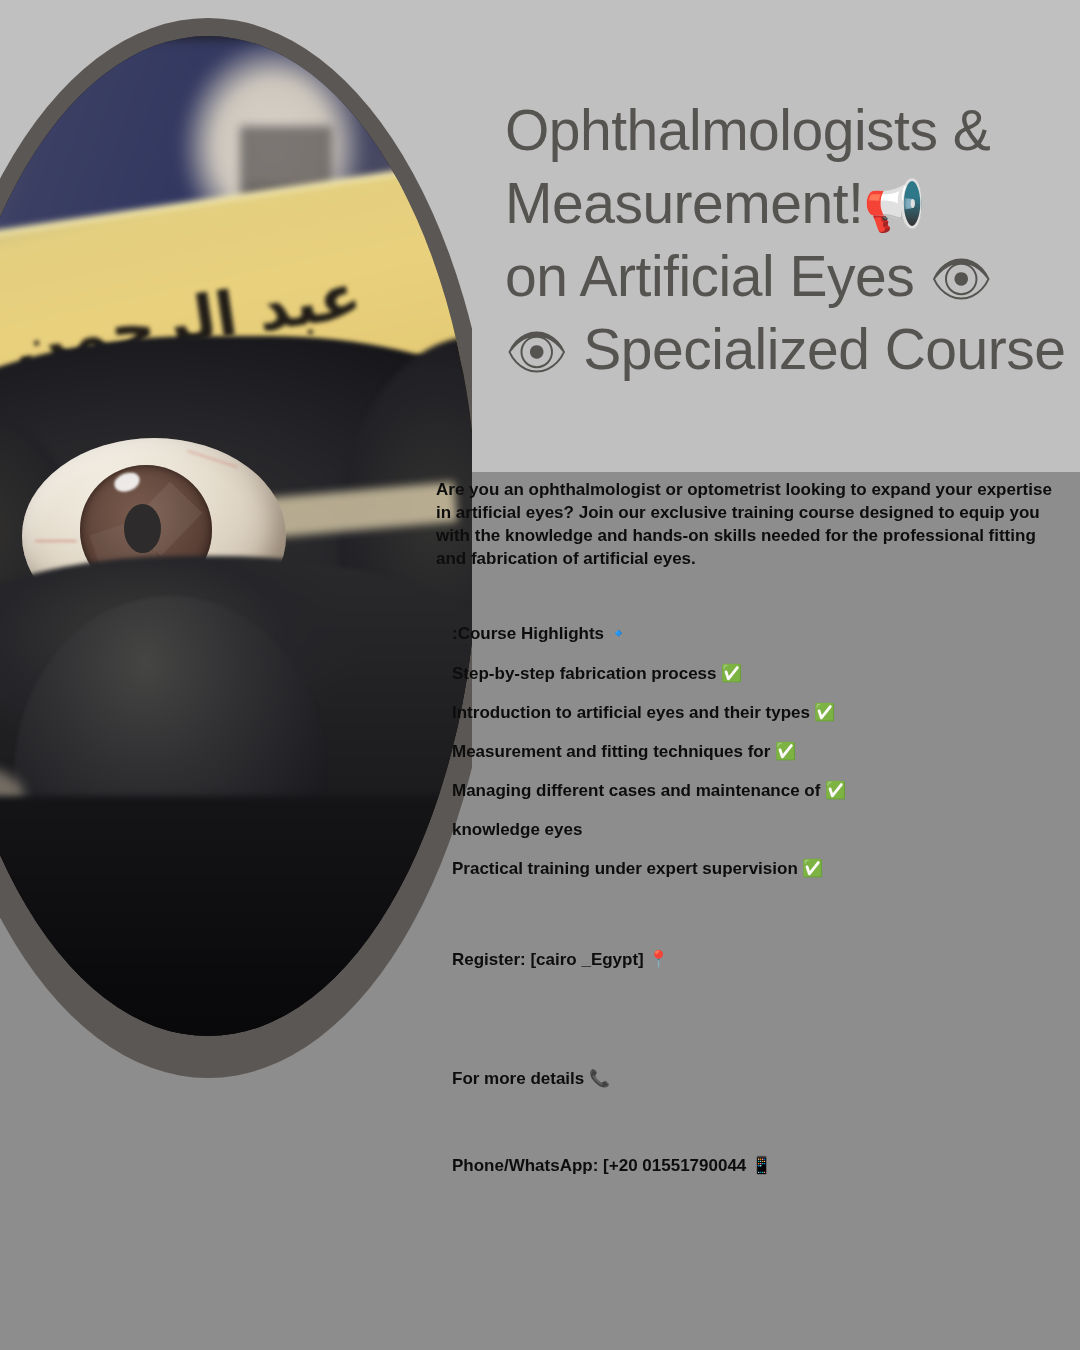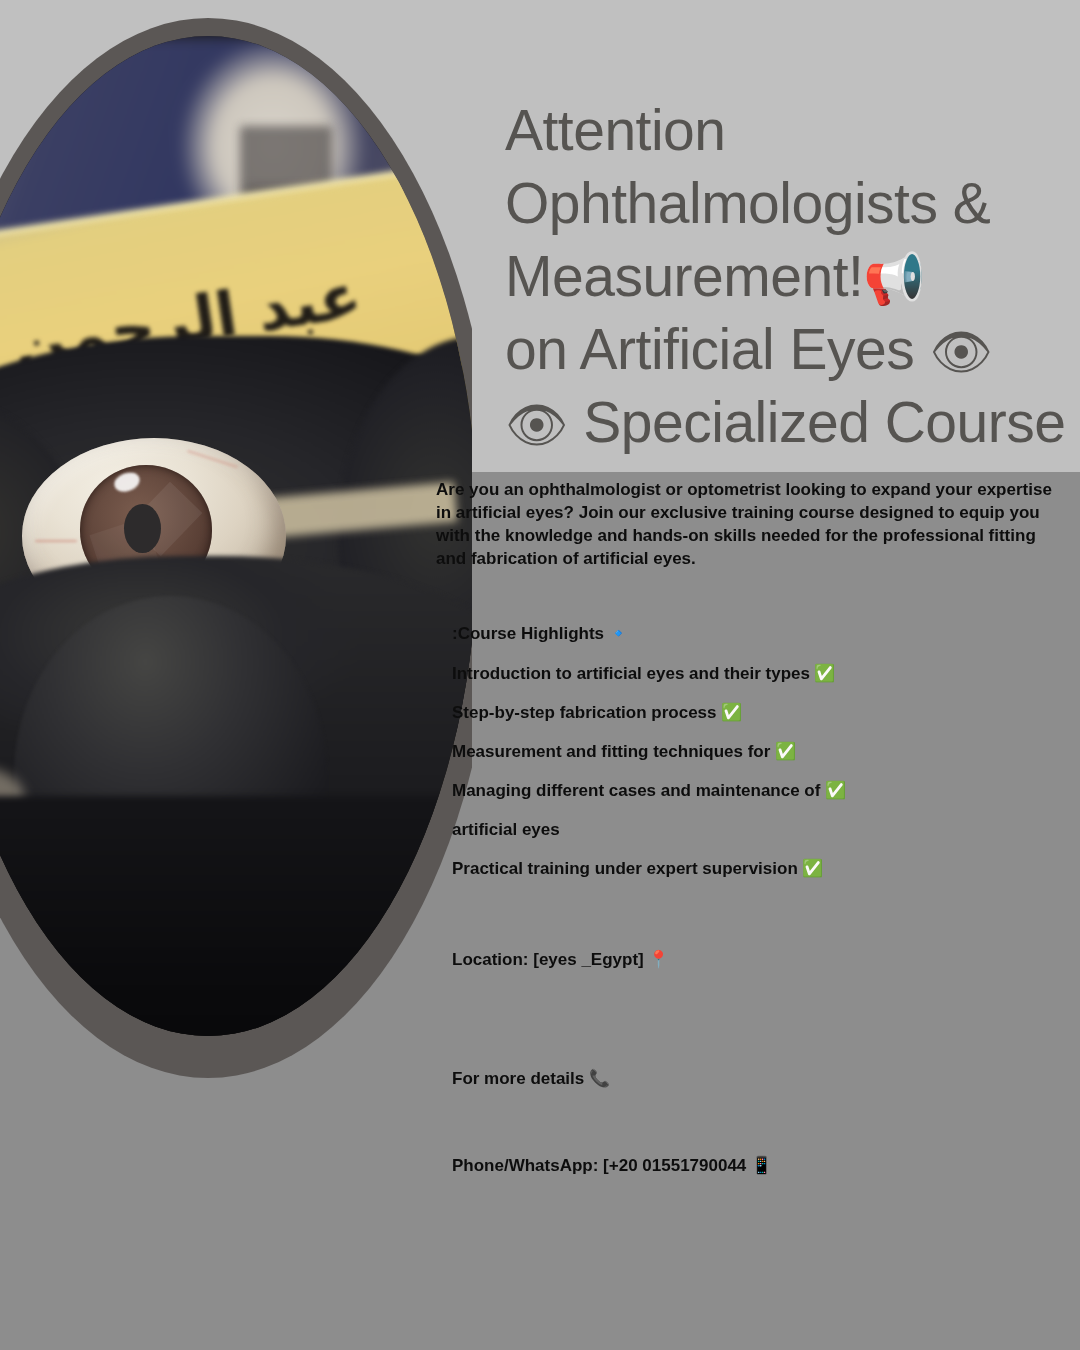--- a/index.html
+++ b/index.html
@@ -334,49 +334,48 @@
       </div>
 
       <div class="ph-glove-bottom"></div>
       <div class="ph-thumb"></div>
       <div class="ph-pale-bottomleft"></div>
       <div class="ph-darkfloor"></div>
     </div>
   </div>
 
   <div class="heading">
-    <div>Attention</div>
     <div>Ophthalmologists &amp;</div>
     <div><span>Measurement!</span><span class="em">📢</span></div>
     <div><span>on Artificial Eyes</span> <span class="em">👁</span></div>
     <div><span class="em">👁</span> <span>Specialized Course</span></div>
   </div>
 
   <div class="body-col">
 
     <p class="para">Are you an ophthalmologist or optometrist looking to expand your expertise in artificial eyes? Join our exclusive training course designed to equip you with the knowledge and hands-on skills needed for the professional fitting and fabrication of artificial eyes.</p>
 
     <div class="spacer"></div>
 
     <p class="line"><span>:Course Highlights</span> <span class="emj">🔹</span></p>
 
+    <p class="line"><span>Step-by-step fabrication process</span> <span class="emj">✅</span></p>
+
     <p class="line"><span>Introduction to artificial eyes and their types</span> <span class="emj">✅</span></p>
 
-    <p class="line"><span>Step-by-step fabrication process</span> <span class="emj">✅</span></p>
-
     <p class="line"><span>Measurement and fitting techniques for</span> <span class="emj">✅</span></p>
 
     <p class="line"><span>Managing different cases and maintenance of</span> <span class="emj">✅</span></p>
-    <p class="line">artificial eyes</p>
+    <p class="line">knowledge eyes</p>
 
     <p class="line"><span>Practical training under expert supervision</span> <span class="emj">✅</span></p>
 
     <div class="spacer"></div>
 
-    <p class="line"><span>Location: [eyes _Egypt]</span> <span class="emj">📍</span></p>
+    <p class="line"><span>Register: [cairo _Egypt]</span> <span class="emj">📍</span></p>
 
     <div class="spacer-sm"></div>
 
 
     <div class="spacer-sm"></div>
 
     <p class="line"><span>For more details</span> <span class="emj">📞</span></p>
 
     <div class="spacer-sm"></div>
 

